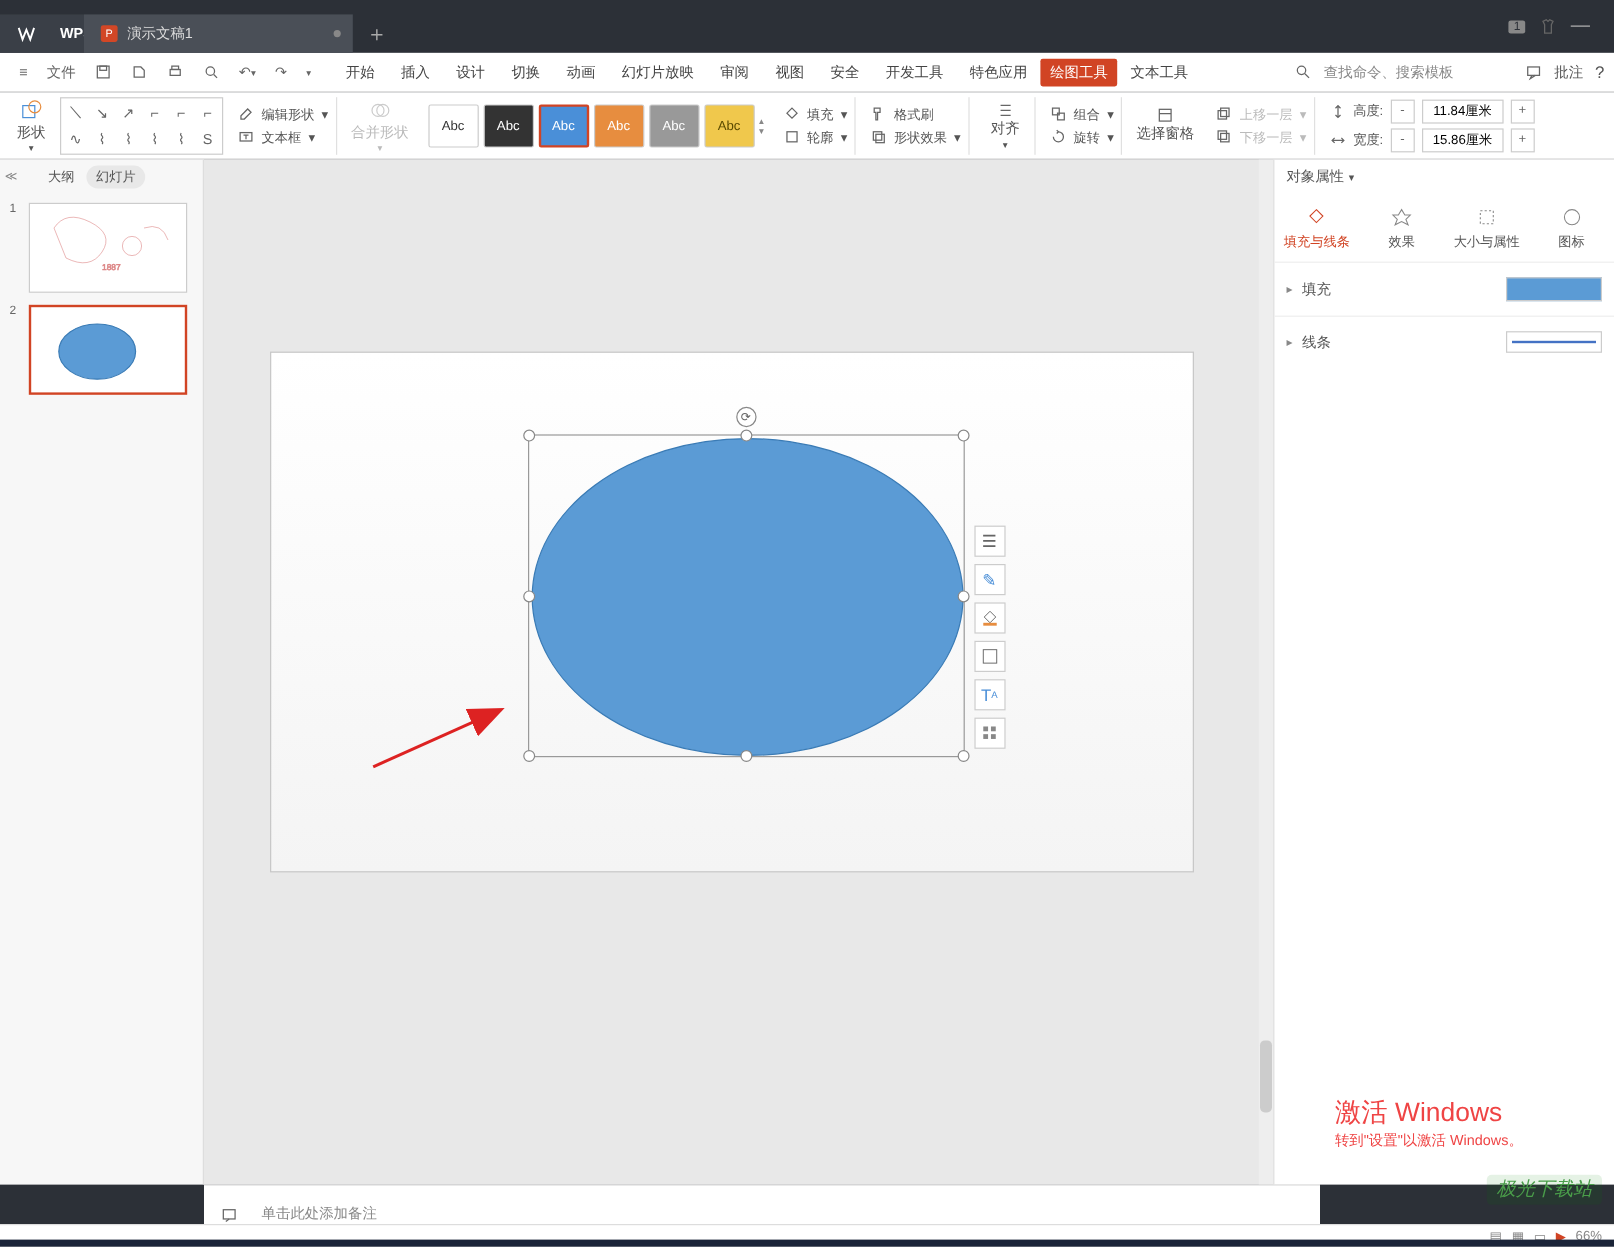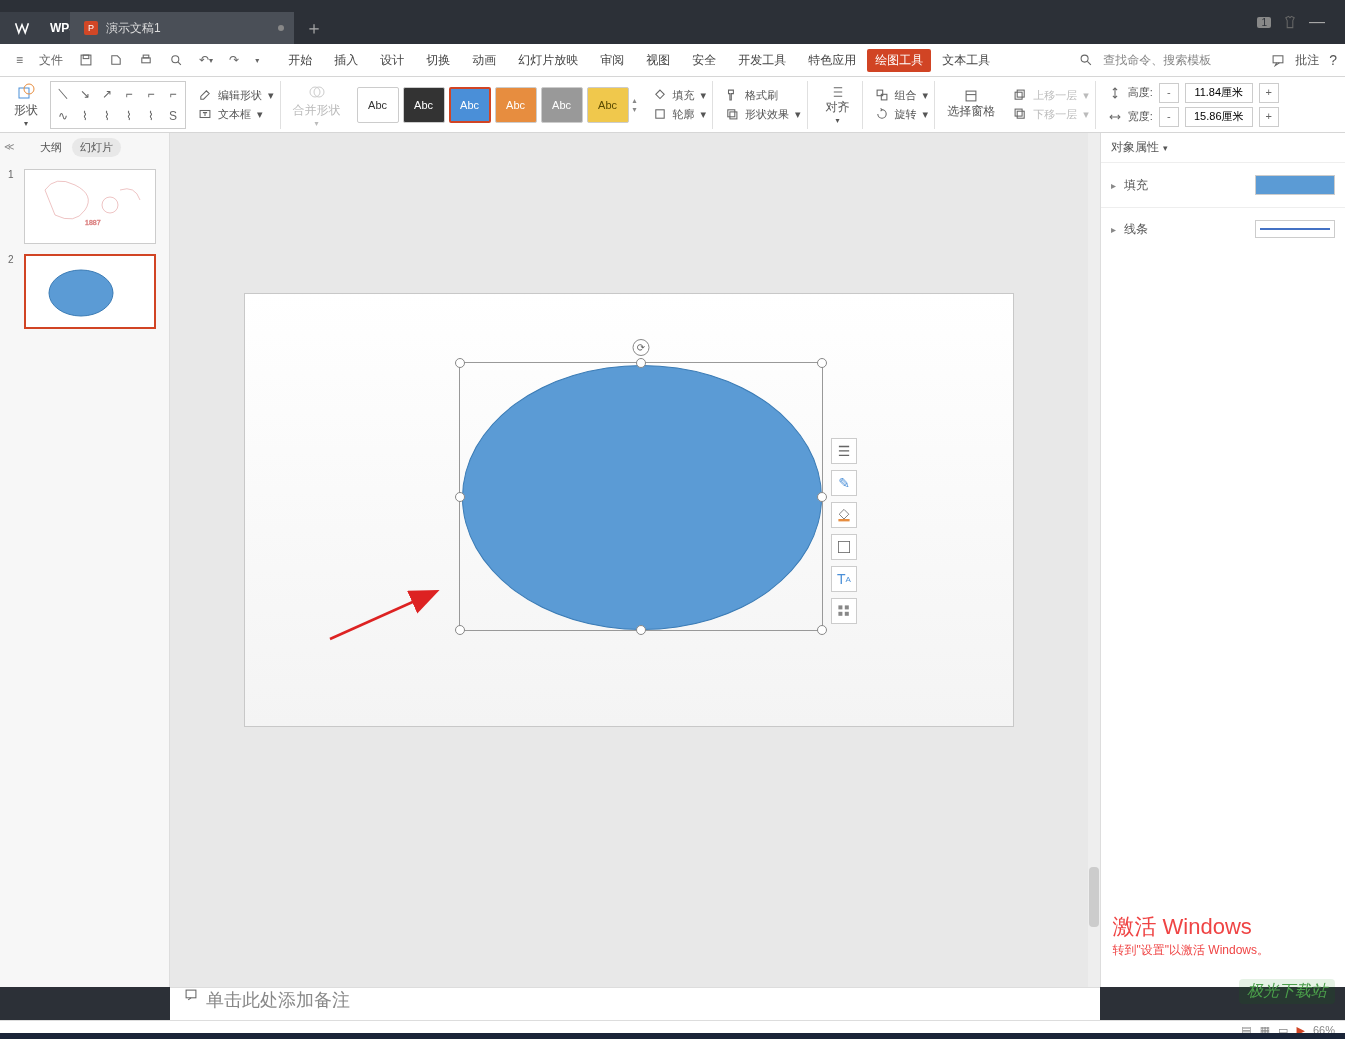--- a/index.html
+++ b/index.html
@@ -50,35 +50,35 @@
 .thumb.sel { border:2px solid #d14424; }
 .canvas-area { flex:1;display:flex;justify-content:center;align-items:flex-start;padding-top:160px;position:relative; }
 .slide { width:770px;height:434px;background:linear-gradient(to bottom,#fff,#f4f4f4);border:1px solid #c8c8c8;position:relative; }
 .sel-box { position:absolute;left:214px;top:68px;width:364px;height:269px;border:1px solid #999; }
 .sel-handle { width:10px;height:10px;background:#fff;border:1px solid #888;border-radius:5px;position:absolute; }
 .sel-rot { width:17px;height:17px;background:#fff;border:1px solid #888;border-radius:9px;position:absolute;left:50%;top:-24px;transform:translateX(-50%);display:flex;align-items:center;justify-content:center;color:#666;font-size:10px; }
 .oval { position:absolute;left:2px;top:2px;width:360px;height:265px;background:#5b9bd5;border:1px solid #3a7bb5;border-radius:50%; }
 .arrow-path { position:absolute;pointer-events:none; }
 .float-toolbar { position:absolute;top:75px;right:-35px;display:flex;flex-direction:column;gap:6px; }
 .float-btn { width:26px;height:26px;background:#fff;border:1px solid #ccc;display:flex;align-items:center;justify-content:center;color:#666;cursor:pointer;font-size:14px; }
-.rightpanel { width:245px;background:#fff;border-left:1px solid #ddd;font-size:12px;color:#555;position:relative; }
+.rightpanel { width:284px;background:#fff;border-left:1px solid #ddd;font-size:12px;color:#555;position:relative; }
 .rp-title { padding:6px 10px;color:#555;display:flex;align-items:center;gap:4px; }
 .rp-tabs { display:flex;border-bottom:1px solid #e0e0e0; height:32px; }
 .rp-tab { padding:7px 18px;cursor:pointer;border:1px solid transparent; }
 .rp-tab.on { color:#d14424;border:1px solid #e0e0e0;border-bottom-color:#fff;background:#fff; }
 .rp-subtabs { display:flex;height:56px; }
 .rp-sub { flex:1;display:flex;flex-direction:column;align-items:center;justify-content:center;gap:4px;cursor:pointer;font-size:11px; }
 .rp-sub.on { color:#d14424; }
 .rp-sub svg { width:18px;height:18px; }
 .rp-section { display:flex;align-items:center;padding:12px 10px;border-top:1px solid #eee;gap:8px; }
 .rp-chevron { color:#888;font-size:10px; }
 .swatch-fill { width:80px;height:20px;background:#5b9bd5;border:1px solid #ccc;margin-left:auto; }
 .swatch-line { width:80px;height:18px;border:1px solid #ccc;margin-left:auto;display:flex;align-items:center;justify-content:center; }
 .swatch-line::after { content:"";width:70px;height:2px;background:#4472c4; }
-.notes { height:33px;background:#fff;border-top:1px solid #ddd;display:flex;align-items:flex-start;padding:0 14px;font-size:18px;color:#888;gap:8px; margin-left:170px; margin-right:245px; }
+.notes { height:33px;background:#fff;border-top:1px solid #ddd;display:flex;align-items:flex-end;padding:0 14px;font-size:12px;color:#888;gap:20px; margin-left:170px; margin-right:245px; }
 .statusbar { height:19px;background:#fff;border-top:1px solid #ddd;display:flex;align-items:center;font-size:11px;color:#666;padding:0 10px;gap:8px; }
 .sb-right { margin-left:auto;display:flex;gap:8px;align-items:center;color:#888; }
 .windows-watermark { position:absolute;right:76px;bottom:80px;color:#ef4444;text-align:left;pointer-events:none; }
 .windows-watermark .t { font-size:22px;font-weight:300; }
 .windows-watermark .s { font-size:12px; }
 svg.i { width:14px;height:14px;vertical-align:middle;stroke:#666;fill:none;stroke-width:1.5; }
 .taskbar-preview { position:absolute;bottom:0;left:0;right:0;height:6px;background:#1a2438; }
 .szbar-watermark{ position:absolute; right:10px; bottom:35px; background:rgba(0,128,0,.1);color:#4a9d4a; font-size:16px;padding:2px 8px;border-radius:4px; font-style:italic;}
 </style>
 </head>
@@ -415,20 +415,46 @@
   <div style="width:12px;background:#eee;display:flex;flex-direction:column;">
     <div style="flex:1;"></div>
     <div style="width:10px;height:60px;background:#ccc;border-radius:4px;margin:1px auto 60px;"></div>
   </div>
 
   <div class="rightpanel">
     <div class="rp-title">
       <span>对象属性</span>
       <span style="font-size:9px;">▾</span>
     </div>
+    <div class="rp-subtabs">
+      <div class="rp-sub on">
+        <svg viewBox="0 0 20 20" stroke="#d14424" fill="none">
+            <path d="M10 3 L16 9 L10 15 L4 9 Z"></path>
+          </svg>
+        <span>填充与线条</span>
+      </div>
+      <div class="rp-sub">
+        <svg viewBox="0 0 20 20" stroke="#888" fill="none">
+            <polygon points="10,3 13,8 18,8 14,12 16,17 10,14 4,17 6,12 2,8 7,8"></polygon>
+          </svg>
+        <span>效果</span>
+      </div>
+      <div class="rp-sub">
+        <svg viewBox="0 0 20 20" stroke="#888" fill="none">
+            <rect x="4" y="4" width="12" height="12" stroke-dasharray="2"></rect>
+          </svg>
+        <span>大小与属性</span>
+      </div>
+      <div class="rp-sub">
+        <svg viewBox="0 0 20 20" stroke="#888" fill="none">
+            <circle cx="10" cy="10" r="7"></circle>
+          </svg>
+        <span>图标</span>
+      </div>
+    </div>
     <div class="rp-section">
       <span class="rp-chevron">▸</span>
       <span>填充</span>
       <div class="swatch-fill"></div>
     </div>
     <div class="rp-section">
       <span class="rp-chevron">▸</span>
       <span>线条</span>
       <div class="swatch-line"></div>
     </div>

